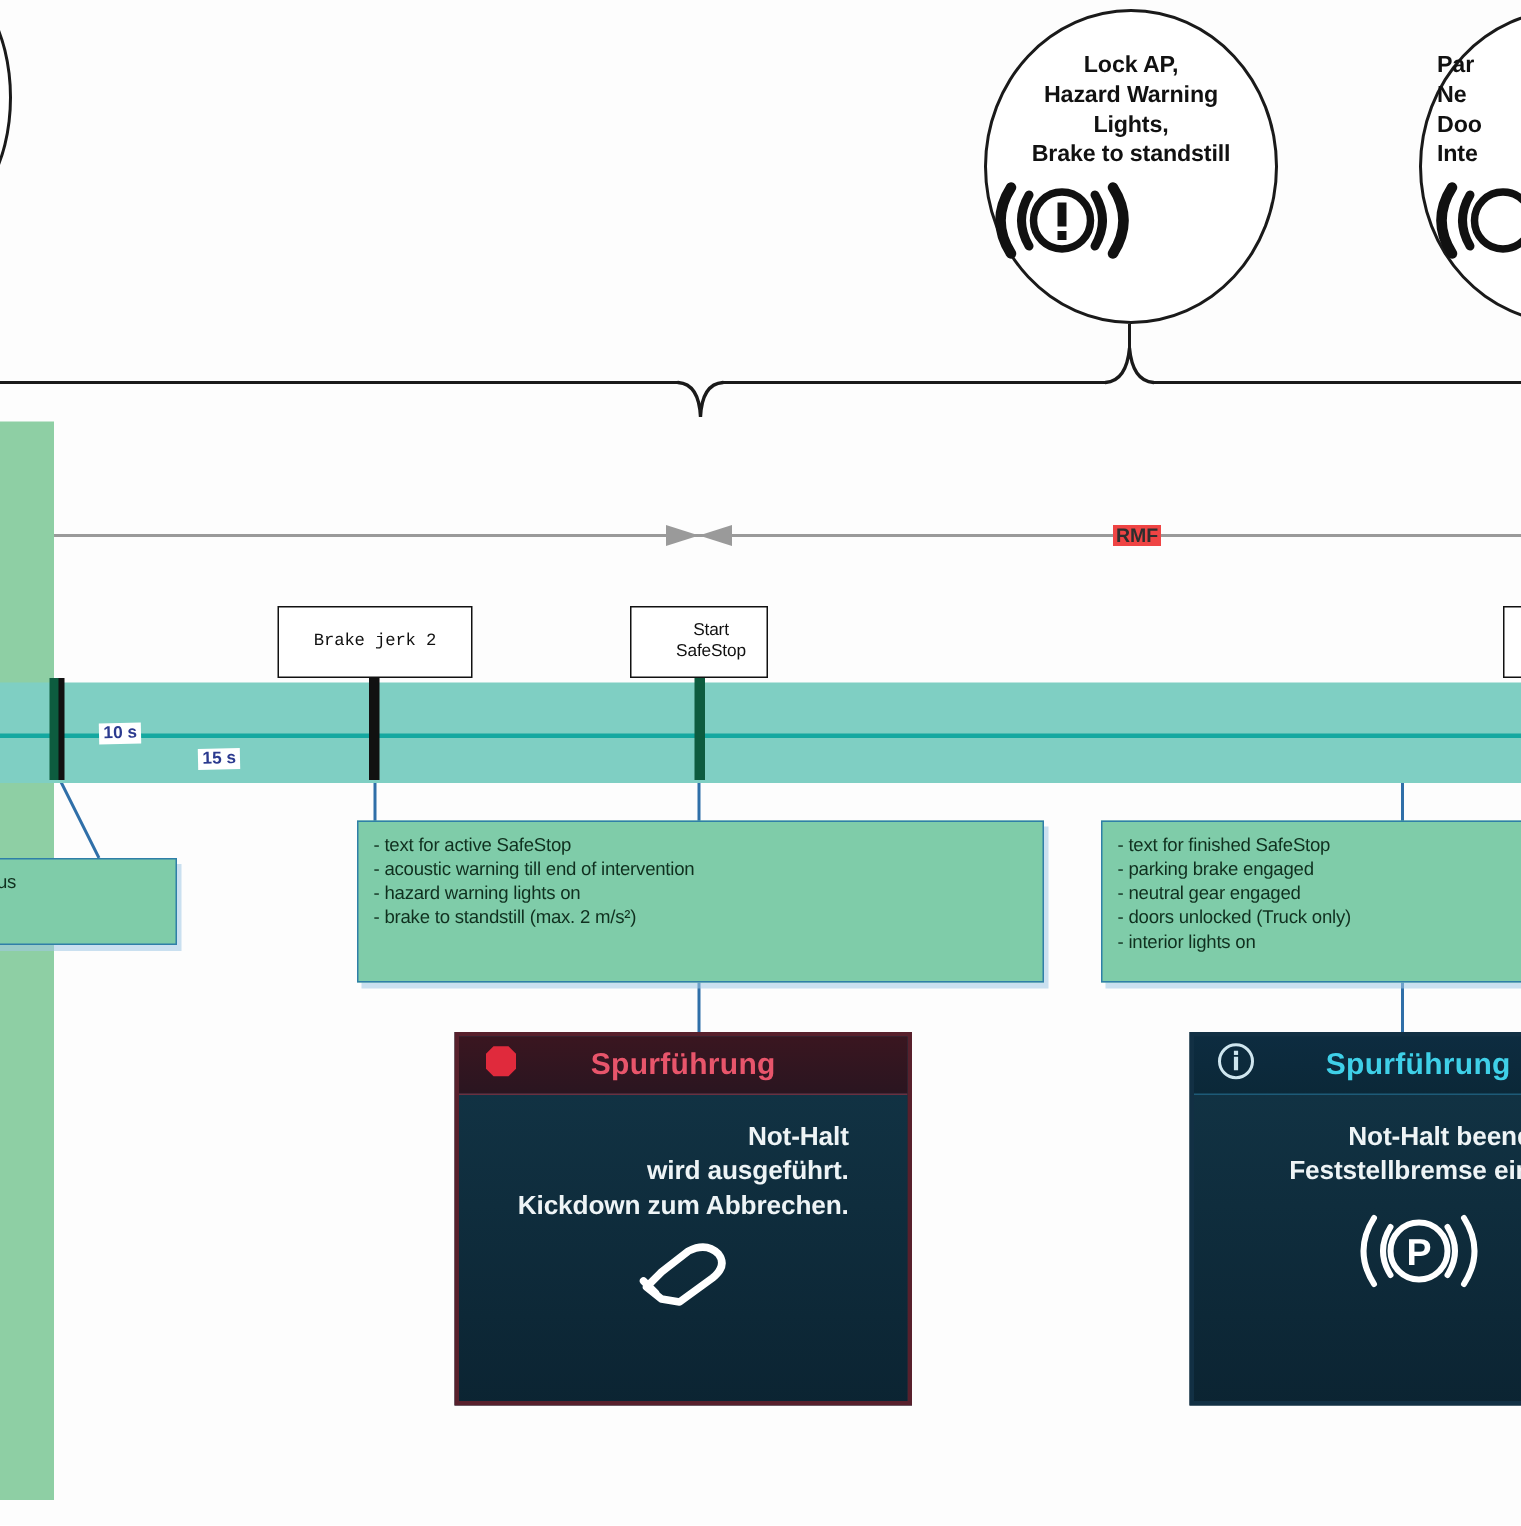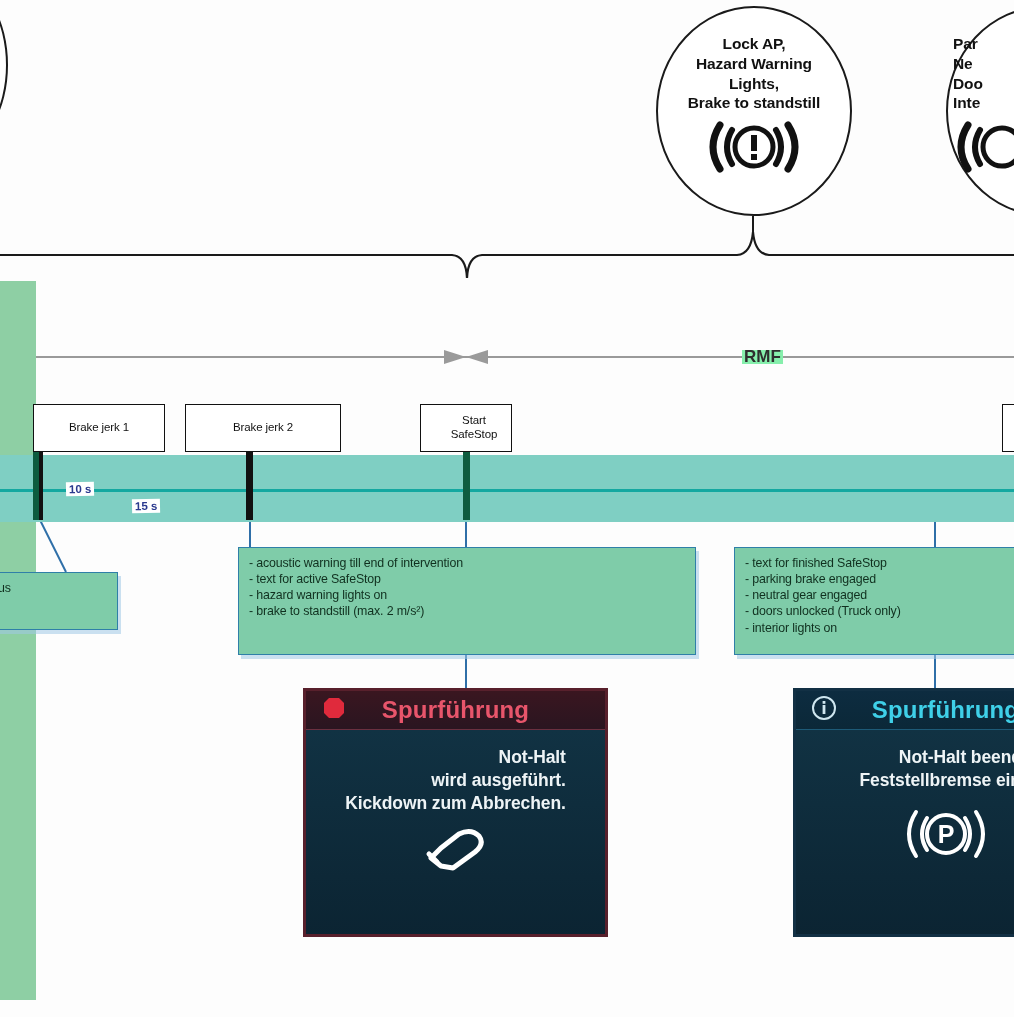--- a/index.html
+++ b/index.html
@@ -18,21 +18,20 @@
 
   
   .state-circle {
     position: absolute;
     border: 2px solid #1a1a1a;
     border-radius: 50%;
     background: #ffffff;
     box-sizing: border-box;
     display: flex;
     flex-direction: column;
-    align-items: center;
     justify-content: flex-start;
     padding-top: 26px;
   }
   .state-circle .state-text {
     font-size: 15.5px;
     font-weight: bold;
     color: #111111;
     line-height: 1.28;
     text-align: center;
     white-space: pre-line;
@@ -140,21 +139,21 @@
     align-items: center;
     justify-content: center;
     background: linear-gradient(180deg, #3a1620 0%, #2a1520 100%);
     border-bottom: 1px solid #6a3040;
   }
   .cluster.info-variant .cluster-header {
     background: linear-gradient(180deg, #0d2c40 0%, #0b2838 100%);
     border-bottom: 1px solid #1d5a77;
   }
   .cluster-title {
-    font-size: 24px;
+    font-size: 20px;
     font-weight: bold;
     color: #e8556b;
     letter-spacing: 0.2px;
   }
   .cluster.info-variant .cluster-title {
     color: #3fd0e8;
   }
   .cluster-header-icon {
     position: absolute;
     left: 14px;
@@ -176,23 +175,23 @@
     text-align: right;
     line-height: 1.30;
     white-space: pre-line;
     letter-spacing: -0.1px;
   }
   .cluster-glyph {
     margin-top: 12px;
   }
   .rmf-label {
     position: absolute;
-    background: #86efac;
+    background: #ef4444;
     color: #2e2e2e;
-    font-size: 17px;
+    font-size: 13px;
     font-weight: bold;
     padding: 0 2px;
     line-height: 14px;
   }
 
   
   .clipped-box {
     position: absolute;
     border: 1.6px solid #111111;
     border-right: none;
@@ -278,26 +277,23 @@
     </div>
   </div>
 
   <div class="green-band" style="left:0px; top:281px; width:36px; height:719px;"></div>
 
   <div class="teal-band" style="left:0px; top:455px; width:1014px; height:67px;"></div>
   <div class="teal-centerline" style="left:0px; top:489px; width:1014px;"></div>
 
   <div class="rmf-label" style="left:742px; top:350px;">RMF</div>
 
-  <div class="event-box" style="left:33px; top:404px; width:132px; height:48px;">
-    <span>Brake jerk 1</span>
-  </div>
   <div class="marker-black" style="left:36px; top:452px; height:68px;"></div>
 
-  <div class="event-box" style="left:185px; top:404px; width:156px; height:48px;">
+  <div class="event-box" style="left:185px; top:404px; width:130px; height:48px;font-family:Liberation Mono, monospace;">
     <span>Brake jerk 2</span>
   </div>
   <div class="marker-black" style="left:246px; top:452px; height:68px;"></div>
 
   <div class="event-box" style="left:420px; top:404px; width:92px; height:48px;padding-left:16px;">
     <span>Start
 SafeStop</span>
   </div>
   <div class="marker-dark" style="left:463px; top:452px; height:68px;"></div>
 
@@ -307,22 +303,22 @@
 
   <div class="time-label" style="left:66px; top:482px;">10 s</div>
   <div class="time-label" style="left:132px; top:499px;">15 s</div>
 
   <div class="callout" style="left:-72px; top:572px; width:190px; height:58px;">
     <div class="line">ht continuous</div>
     <div class="line">celeration</div>
   </div>
 
   <div class="callout" style="left:238px; top:547px; width:458px; height:108px;">
+    <div class="line">- text for active SafeStop</div>
     <div class="line">- acoustic warning till end of intervention</div>
-    <div class="line">- text for active SafeStop</div>
     <div class="line">- hazard warning lights on</div>
     <div class="line">- brake to standstill (max. 2 m/s²)</div>
   </div>
 
   <div class="callout" style="left:734px; top:547px; width:300px; height:108px;">
     <div class="line">- text for finished SafeStop</div>
     <div class="line">- parking brake engaged</div>
     <div class="line">- neutral gear engaged</div>
     <div class="line">- doors unlocked (Truck only)</div>
     <div class="line">- interior lights on</div>

